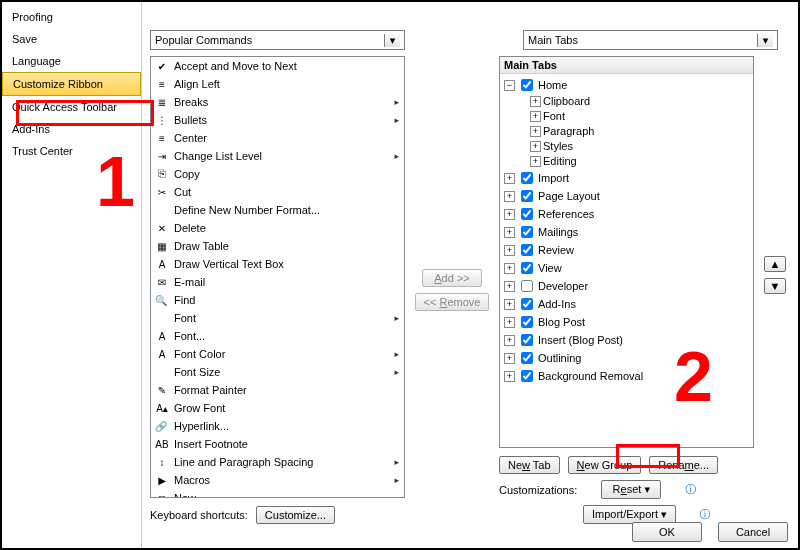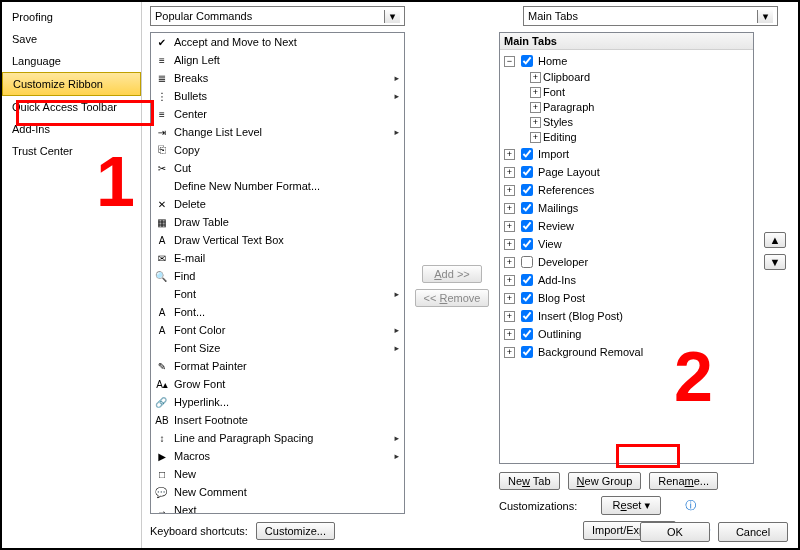--- a/index.html
+++ b/index.html
@@ -4,21 +4,21 @@
 <style>
   * { box-sizing: border-box; font-family: 'Segoe UI', Tahoma, sans-serif; font-size: 11px; }
   body { margin: 0; background: #f0f0f0; width: 800px; height: 550px; overflow: hidden; border: 2px solid #000; position: relative; }
   .dialog { display: flex; height: 100%; background: #fff; }
   .sidebar { width: 140px; background: #fff; border-right: 1px solid #ccc; padding-top: 4px; }
   .sidebar-item { padding: 5px 10px; cursor: pointer; color: #000; }
   .sidebar-item.selected { background: linear-gradient(#ffe79c, #ffd34e); border: 1px solid #c0a000; }
   .red-box-1 { position: absolute; left: 14px; top: 98px; width: 138px; height: 26px; border: 3px solid #f00; pointer-events: none; }
   .annot-1 { position: absolute; left: 94px; top: 140px; font-size: 70px; font-weight: bold; color: #f00; pointer-events:none; }
   .annot-2 { position: absolute; left: 672px; top: 335px; font-size: 70px; font-weight: bold; color: #f00; pointer-events:none; }
-  .main { flex: 1; display: flex; flex-direction: column; padding: 4px 8px 8px 8px; position: relative; }
+  .main { flex: 1; display: flex; flex-direction: column; padding: 4px 8px 24px 8px; position: relative; margin-top: 24px; }
   .top-row { display: flex; gap: 20px; margin-bottom: 6px; }
   .combo { flex: 1; display: flex; }
   .combo select, .combo-box { flex:1; height: 20px; border: 1px solid #7a7a7a; background: #fff; padding: 1px 4px; }
   .combo-box { display:flex; align-items:center; justify-content:space-between; }
   .combo-arrow { width: 16px; text-align:center; background: linear-gradient(#fdfdfd,#e4e4e4); border-left:1px solid #7a7a7a; }
   .columns { flex: 1; display: flex; gap: 8px; min-height: 0; }
   .col-left, .col-right { display:flex; flex-direction:column; min-height:0; }
   .col-left { width: 255px; }
   .col-right { width: 255px; }
   .listbox { border: 1px solid #828790; background:#fff; flex:1; overflow:auto; min-height:0; }
@@ -33,21 +33,21 @@
   .mid-col { width: 78px; display:flex; flex-direction:column; justify-content:center; gap:6px; align-items:center; }
   .btn { background: linear-gradient(#fdfdfd,#e4e4e4); border:1px solid #707070; padding:2px 8px; cursor:pointer; border-radius:2px; min-width:60px; text-align:center; }
   .btn.disabled { color:#888; border-color:#b5b5b5; }
   .updown { position:absolute; right:12px; top:230px; display:flex; flex-direction:column; gap:6px; }
   .updown .btn { min-width:22px; padding:1px 2px; }
   .below-left { margin-top:8px; display:flex; align-items:center; gap:8px; }
   .below-right { margin-top:8px; display:flex; flex-direction:column; gap:6px; align-items:flex-start; }
   .row-btns { display:flex; gap:8px; }
   .row-line { display:flex; align-items:center; gap:24px; }
   .info { color:#0066cc; font-size:11px; }
-  .footer { position:absolute; right:10px; bottom:6px; display:flex; gap:8px; }
+  .footer { position:absolute; right:10px; bottom:6px; display:flex; gap:16px; }
   .footer .btn { min-width:70px; padding:3px 10px; }
   .red-box-2 { position:absolute; left:614px; top:442px; width:64px; height:24px; border:3px solid #f00; pointer-events:none; }
   u { text-decoration: underline; }
 </style>
 </head>
 <body>
 
 <div class="dialog">
 
   <div class="sidebar">

